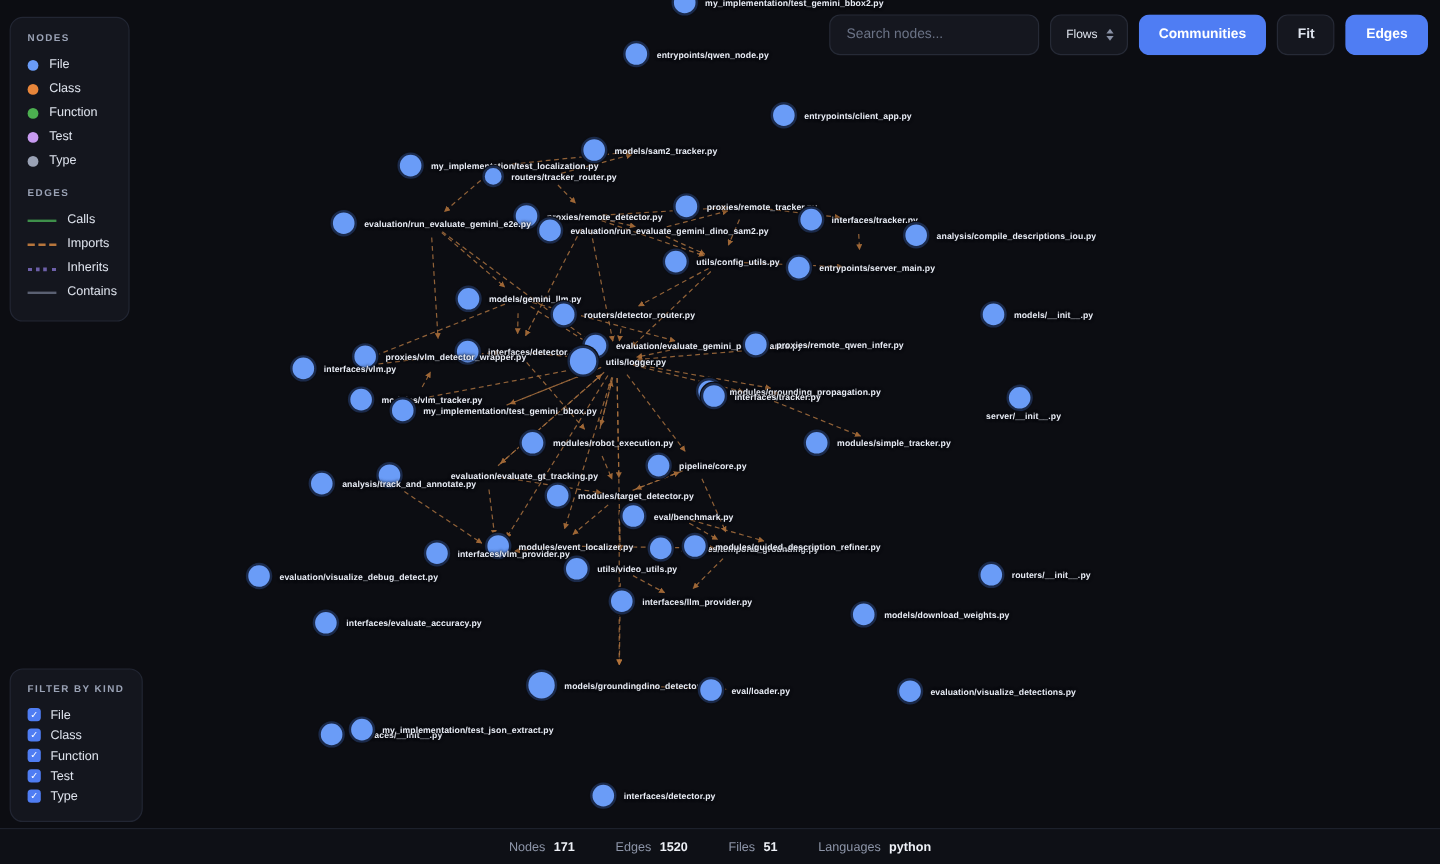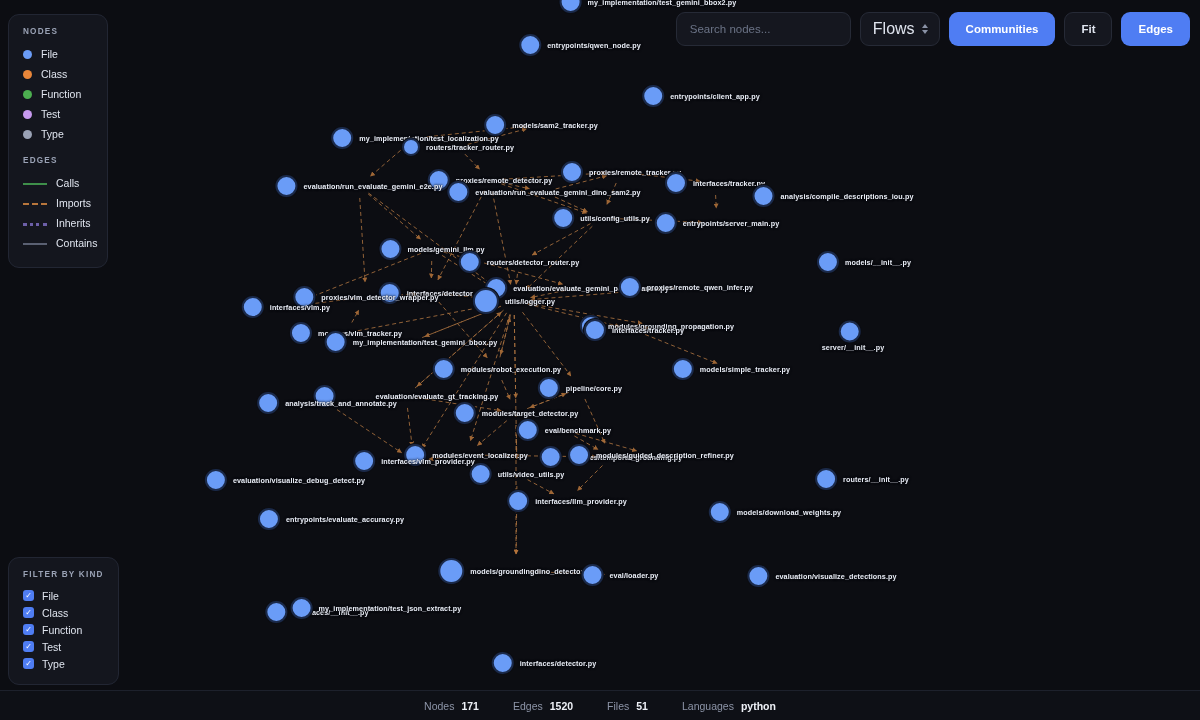--- a/index.html
+++ b/index.html
@@ -60,21 +60,21 @@
     padding: 0 13px;
     outline: none;
   }
   .search-box::placeholder { color: #6b7386; }
   .ctl-select {
     height: 34px;
     background: #15171f;
     border: 1px solid #262a36;
     border-radius: 9px;
     color: #dfe4ee;
-    font-size: 16px;
+    font-size: 10px;
     padding: 0 10px 0 12px;
     display: flex; align-items: center; gap: 6px;
     cursor: pointer;
   }
   .chev { display: flex; flex-direction: column; line-height: 5px; color: #8a92a6; font-size: 7px; }
   .ctl-btn {
     height: 34px; padding: 0 16px;
     border-radius: 9px;
     display: flex; align-items: center; justify-content: center;
     font-size: 11.5px; font-weight: bold;
@@ -331,21 +331,21 @@
         <div class="graph-node" style="left: 346px; top: 333px;">
           <span class="node-dot" style="width: 22px; height: 22px; background: rgb(106, 156, 247);"></span>
           <span class="node-label">modules/vlm_tracker.py</span>
         </div>
         <div class="graph-node" style="left: 411px; top: 342px;">
           <span class="node-dot" style="width: 22px; height: 22px; background: rgb(106, 156, 247);"></span>
           <span class="node-label">my_implementation/test_gemini_bbox.py</span>
         </div>
         <div class="graph-node" style="left: 731px; top: 369px;">
           <span class="node-dot" style="width: 22px; height: 22px; background: rgb(106, 156, 247);"></span>
-          <span class="node-label">models/simple_tracker.py</span>
+          <span class="node-label">modules/simple_tracker.py</span>
         </div>
         <div class="graph-node" style="left: 497px; top: 369px;">
           <span class="node-dot" style="width: 22px; height: 22px; background: rgb(106, 156, 247);"></span>
           <span class="node-label">modules/robot_execution.py</span>
         </div>
         <div class="graph-node" style="left: 580px; top: 388px;">
           <span class="node-dot" style="width: 22px; height: 22px; background: rgb(106, 156, 247);"></span>
           <span class="node-label">pipeline/core.py</span>
         </div>
         <div class="graph-node" style="left: 406px; top: 396px; gap: 34px;">
@@ -395,21 +395,21 @@
         <div class="graph-node" style="left: 567px; top: 501px;">
           <span class="node-dot" style="width: 22px; height: 22px; background: rgb(106, 156, 247);"></span>
           <span class="node-label">interfaces/llm_provider.py</span>
         </div>
         <div class="graph-node" style="left: 775px; top: 512px;">
           <span class="node-dot" style="width: 22px; height: 22px; background: rgb(106, 156, 247);"></span>
           <span class="node-label">models/download_weights.py</span>
         </div>
         <div class="graph-node" style="left: 331px; top: 519px;">
           <span class="node-dot" style="width: 22px; height: 22px; background: rgb(106, 156, 247);"></span>
-          <span class="node-label">entrypoints/evaluate_accuracy.py</span>
+          <span class="node-label">interfaces/evaluate_accuracy.py</span>
         </div>
         <div class="graph-node" style="left: 516px; top: 571px;">
           <span class="node-dot" style="width: 26px; height: 26px; background: rgb(106, 156, 247);"></span>
           <span class="node-label">models/groundingdino_detector.py</span>
         </div>
         <div class="graph-node" style="left: 620px; top: 575px;">
           <span class="node-dot" style="width: 22px; height: 22px; background: rgb(106, 156, 247);"></span>
           <span class="node-label">eval/loader.py</span>
         </div>
         <div class="graph-node" style="left: 822px; top: 576px;">

